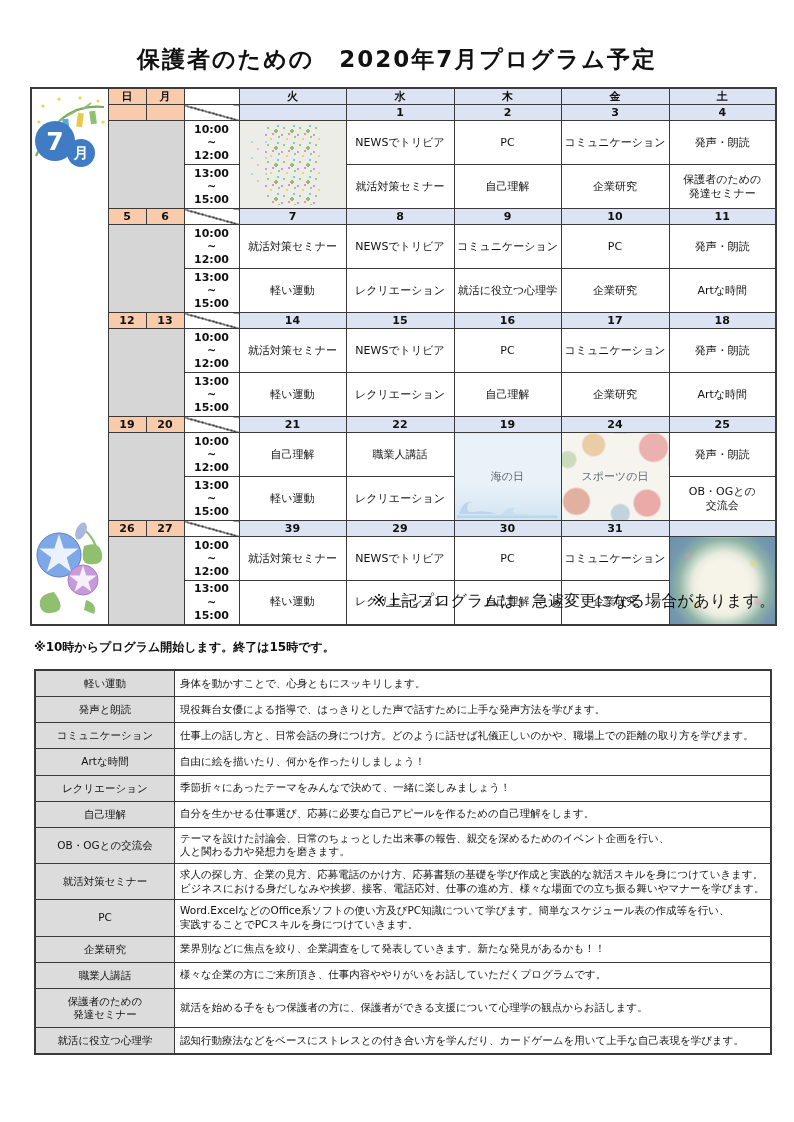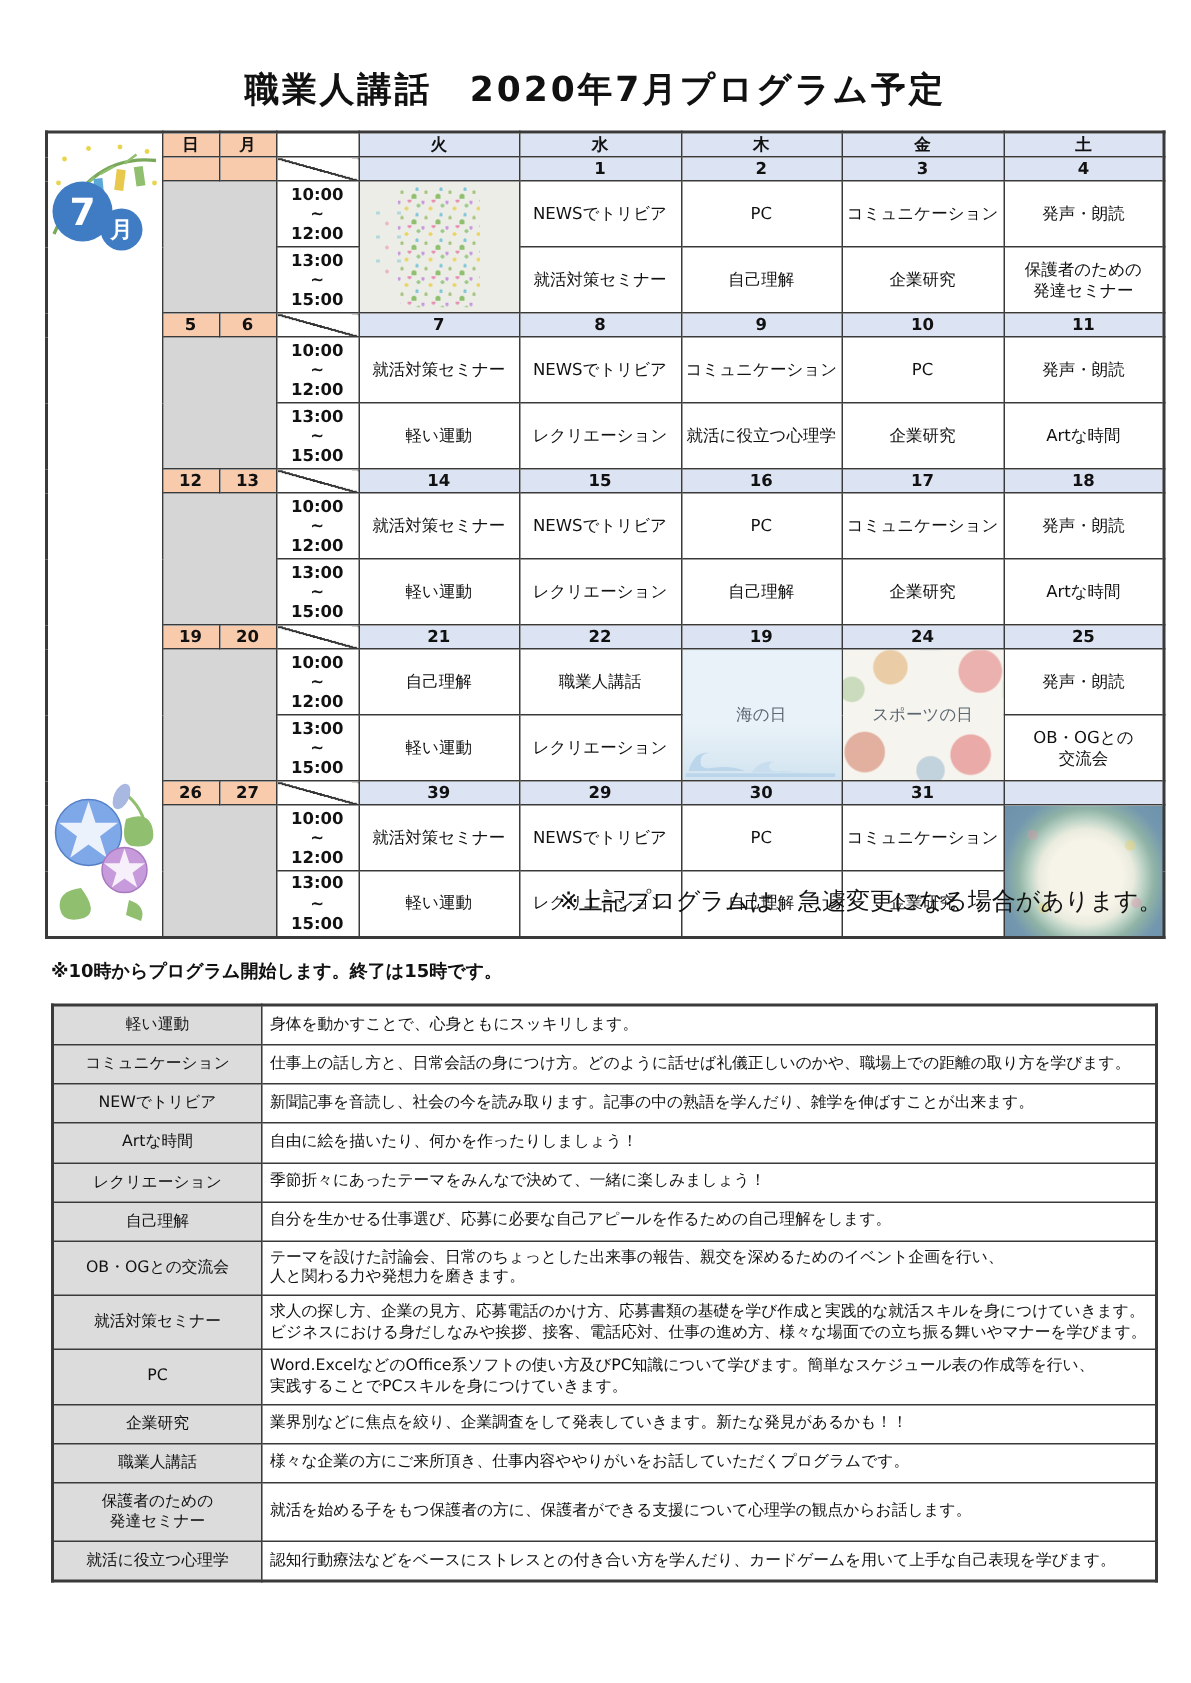--- a/index.html
+++ b/index.html
@@ -85,21 +85,21 @@
   table.leg{position:absolute;left:34px;top:669px;border-collapse:collapse;
             table-layout:fixed;border:2px solid #3a3a3a;width:738px}
   .leg td{border:1px solid #3a3a3a;font-size:10.5px;vertical-align:middle}
   .leg .lab{background:#DCDCDC;text-align:center;width:134px;white-space:pre-line;
             padding:6px 2px;line-height:1.25}
   .leg .des{padding:4px 5px;white-space:pre-line;line-height:1.3}
 </style>
 </head>
 <body>
 
-<div class="title">職業人講話　2020年7月プログラム予定</div>
+<div class="title">保護者のための　2020年7月プログラム予定</div>
 
 <table class="cal">
   <colgroup>
     <col style="width:77px">
       <col style="width:38px">
       <col style="width:38px">
       <col style="width:55px">
     <col style="width:107px">
       <col style="width:108px">
       <col style="width:107px">
@@ -327,26 +327,26 @@
   <div>※10時からプログラム開始します。終了は15時です。</div>
 </div>
 
 <table class="leg">
   <tbody>
       <tr>
         <td class="lab">軽い運動</td>
         <td class="des">身体を動かすことで、心身ともにスッキリします。</td>
       </tr>
   <tr>
+        <td class="lab">発声と朗読</td>
+        <td class="des">現役舞台女優による指導で、はっきりとした声で話すために上手な発声方法を学びます。</td>
+      </tr>
+  <tr>
         <td class="lab">コミュニケーション</td>
         <td class="des">仕事上の話し方と、日常会話の身につけ方。どのように話せば礼儀正しいのかや、職場上での距離の取り方を学びます。</td>
-      </tr>
-  <tr>
-        <td class="lab">NEWでトリビア</td>
-        <td class="des">新聞記事を音読し、社会の今を読み取ります。記事の中の熟語を学んだり、雑学を伸ばすことが出来ます。</td>
       </tr>
   <tr>
         <td class="lab">Artな時間</td>
         <td class="des">自由に絵を描いたり、何かを作ったりしましょう！</td>
       </tr>
   <tr>
         <td class="lab">レクリエーション</td>
         <td class="des">季節折々にあったテーマをみんなで決めて、一緒に楽しみましょう！</td>
       </tr>
   <tr>

